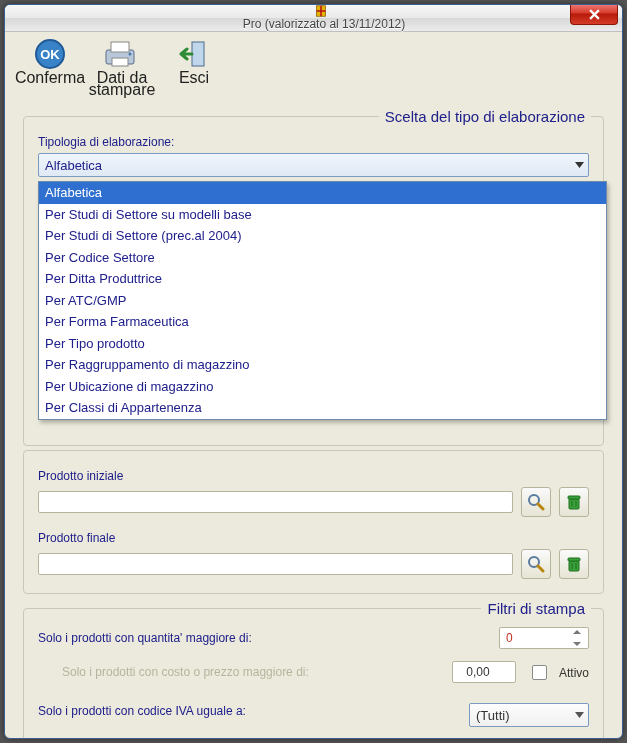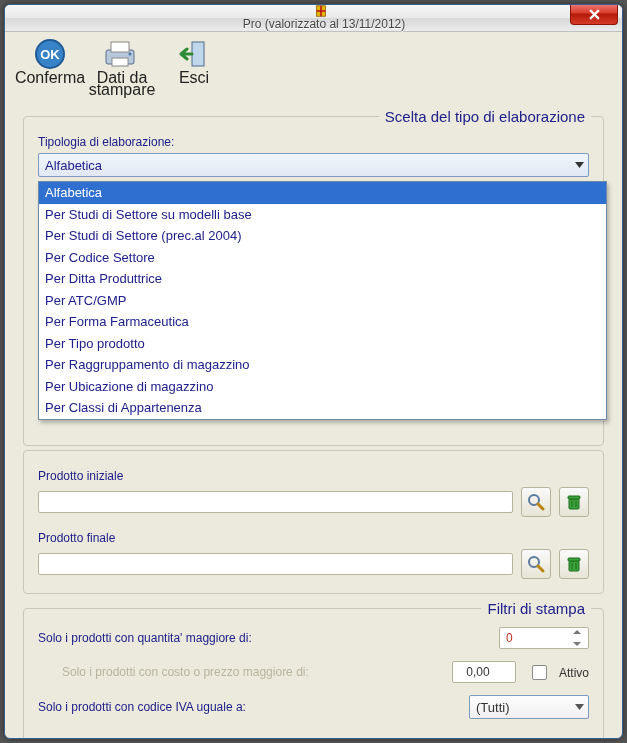--- a/index.html
+++ b/index.html
@@ -39,21 +39,21 @@
   .dim { color:#b7b49e !important;margin-left:24px; }
   .num-input { width:90px; height:22px; border:1px solid #b7b49e; background:#fff; border-radius:2px; display:flex; align-items:center; padding:0 18px 0 6px; position:relative; box-sizing:border-box;}
   .num-input .val { flex:1; text-align:center; color:#b22; }
   .num-input .val.dark { color:#333;}
   .spin { position:absolute; right:2px; top:2px; bottom:2px; width:13px; display:flex; flex-direction:column; justify-content:space-between;}
   .spin .tri { width:0;height:0;border-left:4px solid transparent;border-right:4px solid transparent;}
   .spin .up{border-bottom:4px solid #777;}
   .spin .down{border-top:4px solid #777;}
 
   .chk { width:13px; height:13px; border:1px solid #8a8a8a; background:#fff; display:inline-block; vertical-align:middle; border-radius:2px;}
-  .small-select { width:120px; }
+  .small-select { width:120px;margin-top:8px; }
 
   
   #gb1 { height:330px; box-sizing:border-box;}
 </style>
 </head>
 <body>
 
 <div class="window">
 
   <div class="titlebar">

